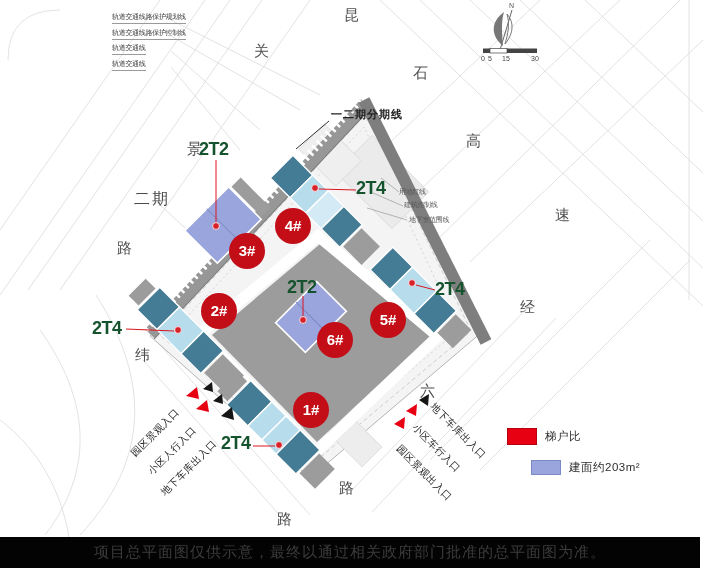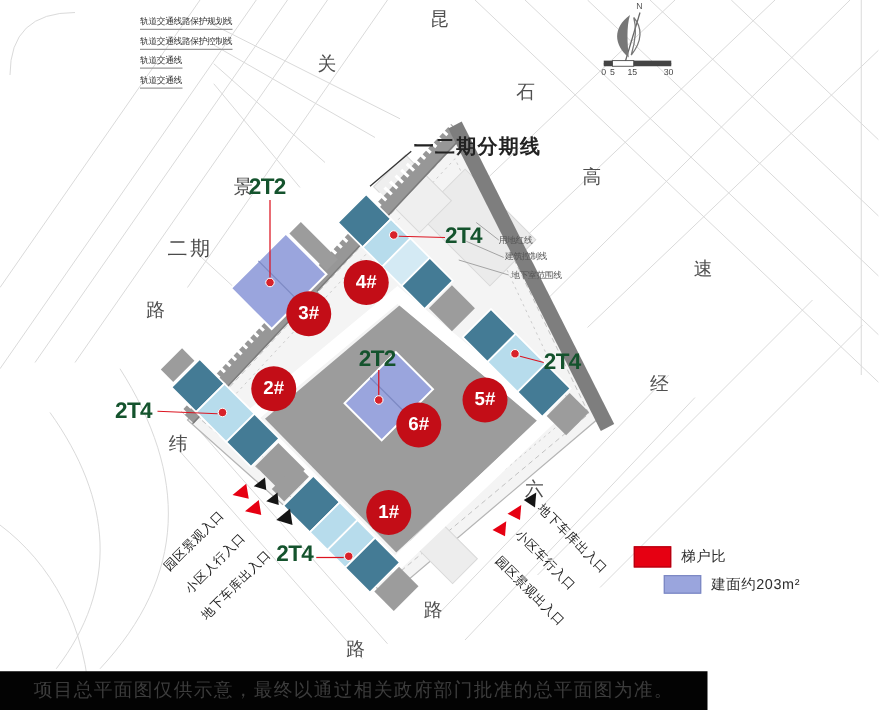--- a/index.html
+++ b/index.html
@@ -4,35 +4,35 @@
 <style>
   html,body{margin:0;padding:0;background:#fff;}
   .stage{position:relative;width:703px;height:568px;background:#fff;overflow:hidden;
          font-family:"Liberation Sans",sans-serif;}
   .stage svg.plan{position:absolute;left:0;top:0;}
   .txt{position:absolute;white-space:nowrap;}
   .street{font-size:15px;color:#4f4f4f;letter-spacing:1px;}
   .rail-note{font-size:7px;color:#333;border-bottom:1px solid #9a9a9a;padding-bottom:1px;letter-spacing:-0.3px;}
   .note-sm{font-size:7px;color:#555;letter-spacing:-0.3px;}
   .phase2{font-size:16px;color:#4a4a4a;letter-spacing:2px;}
-  .divider-label{font-size:16px;color:#222;font-weight:bold;letter-spacing:1px;}
+  .divider-label{font-size:11px;color:#222;font-weight:bold;letter-spacing:1px;}
   .tlabel{font-size:18px;font-weight:bold;color:#14532d;letter-spacing:-0.5px;}
   .bcircle{position:absolute;width:36px;height:36px;border-radius:50%;background:#c30d17;
            color:#fff;font-weight:bold;font-size:15px;line-height:36px;text-align:center;}
   .ent{position:absolute;font-size:10px;color:#1c1c1c;white-space:nowrap;letter-spacing:0.5px;}
   .ent.l{transform:rotate(-45deg);transform-origin:0 50%;}
   .ent.r{transform:rotate(45deg);transform-origin:0 50%;}
   .legend-row{position:absolute;display:flex;align-items:center;gap:8px;}
   .sw{width:28px;height:13px;border:1px solid #8a8a8a;flex:0 0 auto;}
   .sw0{background:#e60012;border-color:#b50010;height:15px;}
   .sw1{background:#9aa5dd;border-color:#7d89c4;}
   .sw2{background:#b7dcec;border-color:#8fbcd2;}
   .sw3{background:#3f7390;border-color:#2f5d77;}
   .legend-label{font-size:11.5px;color:#2e2e2e;letter-spacing:0.5px;}
-  .caption-bar{position:absolute;left:0;top:537px;width:566px;height:31px;background:#030303;
+  .caption-bar{position:absolute;left:0;top:537px;width:700px;height:31px;background:#030303;
                display:flex;align-items:center;justify-content:center;}
   .caption-bar span{color:#3c3c3c;font-size:15px;letter-spacing:1px;}
   .tick{font-size:7px;color:#444;}
   .north{font-size:7px;color:#555;}
 </style>
 </head>
 <body>
 
 <div class="stage">
 
@@ -254,21 +254,21 @@
   <span class="ent r" style="left:432px;top:398px;">地下车库出入口</span>
   <span class="ent r" style="left:414px;top:419px;">小区车行入口</span>
   <span class="ent r" style="left:398px;top:440px;">园区景观出入口</span>
 
   <span class="txt north" style="left:509px;top:2px;">N</span>
   <span class="txt tick" style="left:481px;top:55px;">0</span>
   <span class="txt tick" style="left:488px;top:55px;">5</span>
   <span class="txt tick" style="left:502px;top:55px;">15</span>
   <span class="txt tick" style="left:531px;top:55px;">30</span>
 
-  <div class="legend-row" style="left:507px;top:437px;">
+  <div class="legend-row" style="left:507px;top:428px;">
     <div class="sw sw0"></div>
     <span class="legend-label">梯户比</span>
   </div>
   <div class="legend-row" style="left:507px;top:460px;margin-left:24px;">
     <div class="sw sw1"></div>
     <span class="legend-label">建面约203m²</span>
   </div>
 
   <div class="caption-bar">
     <span>项目总平面图仅供示意，最终以通过相关政府部门批准的总平面图为准。</span>

